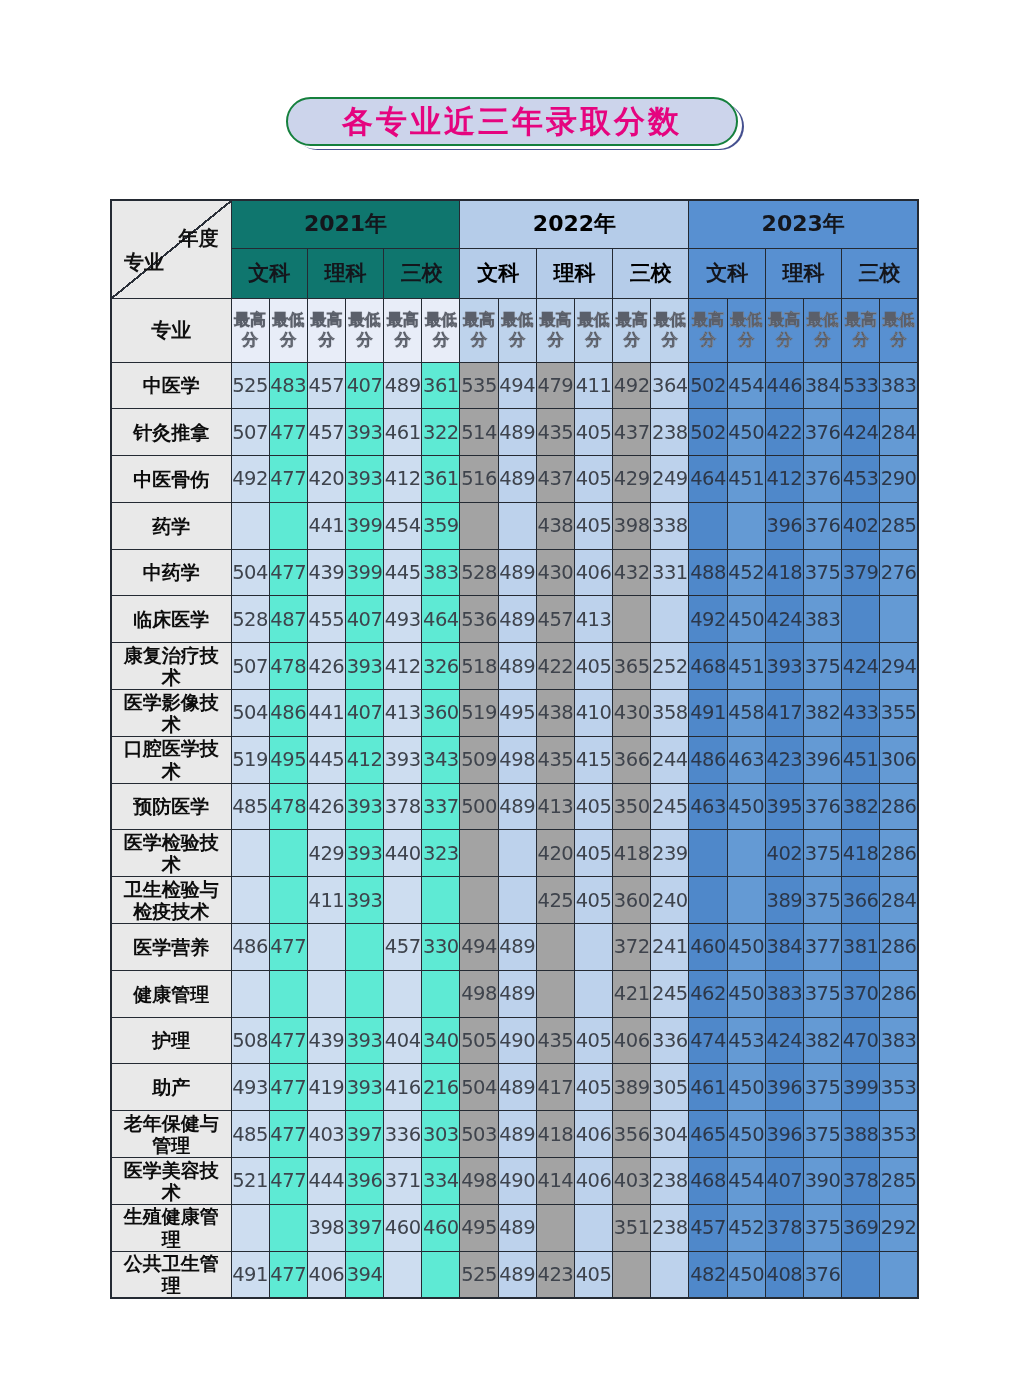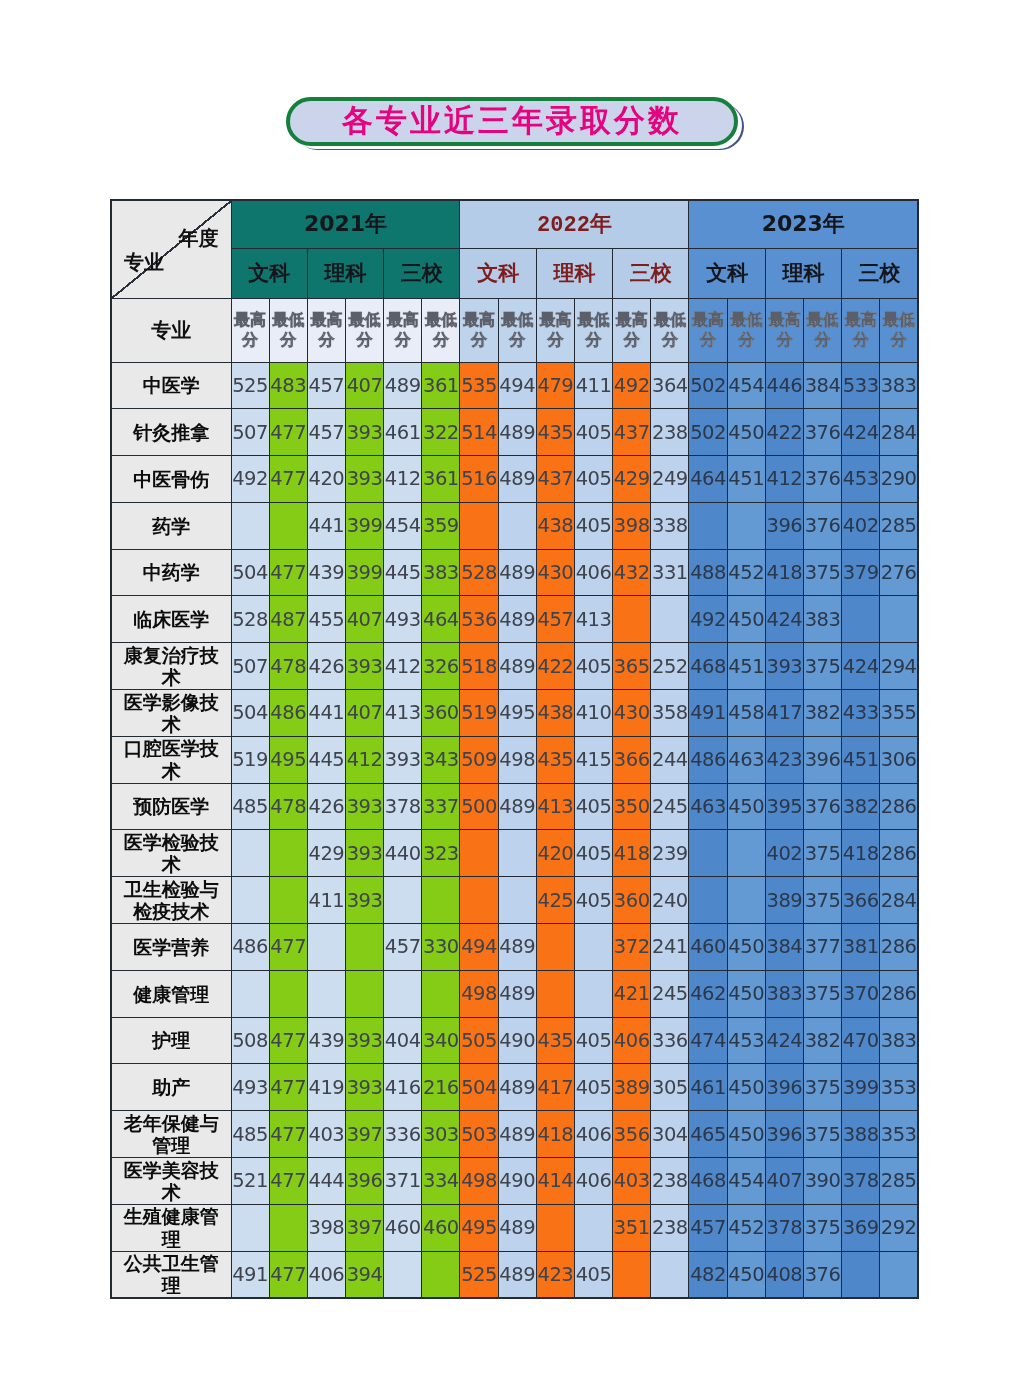--- a/index.html
+++ b/index.html
@@ -9,23 +9,23 @@
     width:1024px; height:1398px;
     background:#ffffff;
     font-family:"DejaVu Sans","Liberation Sans",sans-serif;
     overflow:hidden;
   }
   
   .title-pill {
     position:absolute; top:97px; left:50%; transform:translateX(-50%);
     width:452px; height:49px;
     background:#ccd4eb;
-    border:4px solid #15803d;
+    border:2px solid #15803d;
     border-radius:26px;
-    display:flex; align-items:flex-end; justify-content:center;
+    display:flex; align-items:center; justify-content:center;
     box-shadow: 5px 4px 0 -1px #ffffff, 7px 5px 0 -1px #45508f;
   }
   .title-text {
     font-size:31px; font-weight:bold; color:#e5047f; letter-spacing:3px;
     white-space:nowrap;
   }
   
   table.scores {
     position:absolute; left:110px; top:199px;
     width:807px;
@@ -36,21 +36,21 @@
   table.scores td {
     border:1.5px solid #242a33;
     text-align:center; vertical-align:middle;
     overflow:hidden;
   }
   tr.hr1 { height:48px; }
   tr.hr2 { height:50px; }
   tr.hr3 { height:64px; }
   tbody.data tr { height:46.8px; }
   .y1h { background:#0f766e; color:#14161c; font-weight:bold; font-size:22px; }
-  .y2h { background:#b5cce9; color:#7f1d1d; font-weight:bold; font-size:22px;font-family:Liberation Mono, monospace; }
+  .y2h { background:#b5cce9; color:#000000; font-weight:bold; font-size:22px; }
   .y3h { background:#5890d1; color:#14161c; font-weight:bold; font-size:22px; }
   .trk { font-size:21px; }
   
   td.sh {
     font-weight:bold; font-size:16px; line-height:1.25;
     color:#ffffff;
     -webkit-text-stroke:0.5px #5a5f6a;
     text-shadow:0 0 1px rgba(80,85,95,.55);
     word-break:break-all;
     padding:10px 1px;
@@ -60,22 +60,22 @@
   td.sh.y3 { background:#5890d1; }
 
   
   td.major {
     background:#e9e9e9; color:#0d0d0d;
     font-weight:bold; font-size:19px; line-height:1.18;
     padding:0 3px; word-break:break-all;
   }
   td.score { font-size:19.5px; color:#3e434c; letter-spacing:-0.5px; }
   td.score.y1d.hi { background:#cdddf0; }
-  td.score.y1d.lo { background:#84cc16; }
-  td.score.y2d.hi { background:#f97316; }
+  td.score.y1d.lo { background:#5eead4; }
+  td.score.y2d.hi { background:#a3a3a3; }
   td.score.y2d.lo { background:#bdd2ec; }
   td.score.y3d.hi { background:#4f88ca; color:#2c3749; }
   td.score.y3d.lo { background:#649ad4; color:#2c3749; }
 
   
   td.corner {
     position:relative;
     background-color:#e9e9e9;
     background-image:linear-gradient(to bottom right,
       transparent calc(50% - 1px), #2a2f38 calc(50% - 1px),

